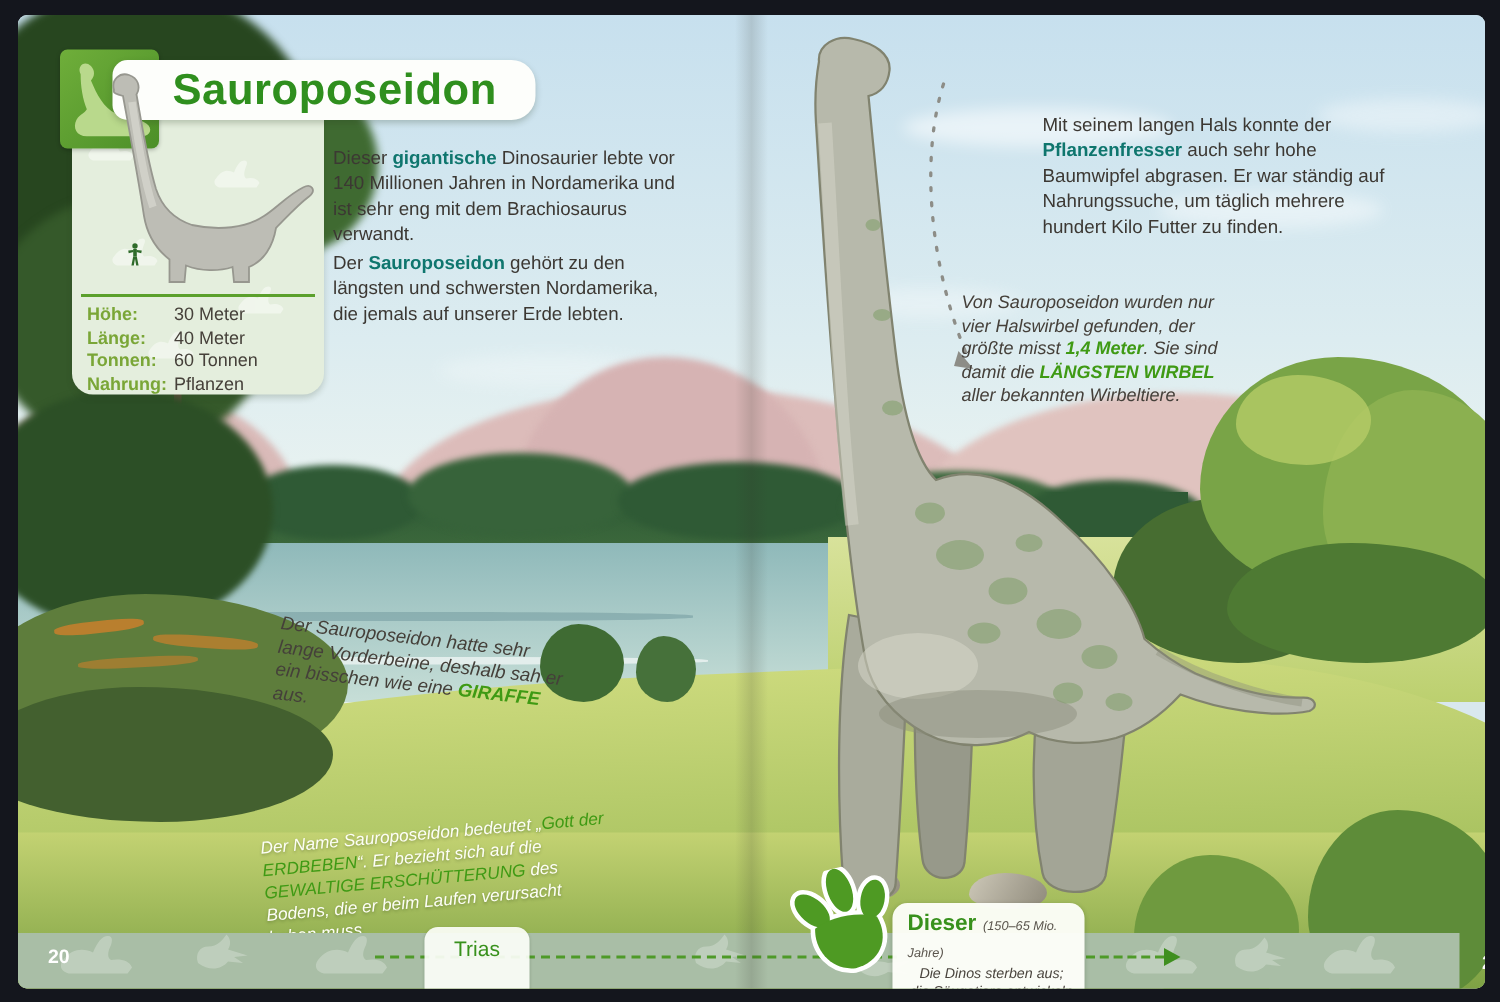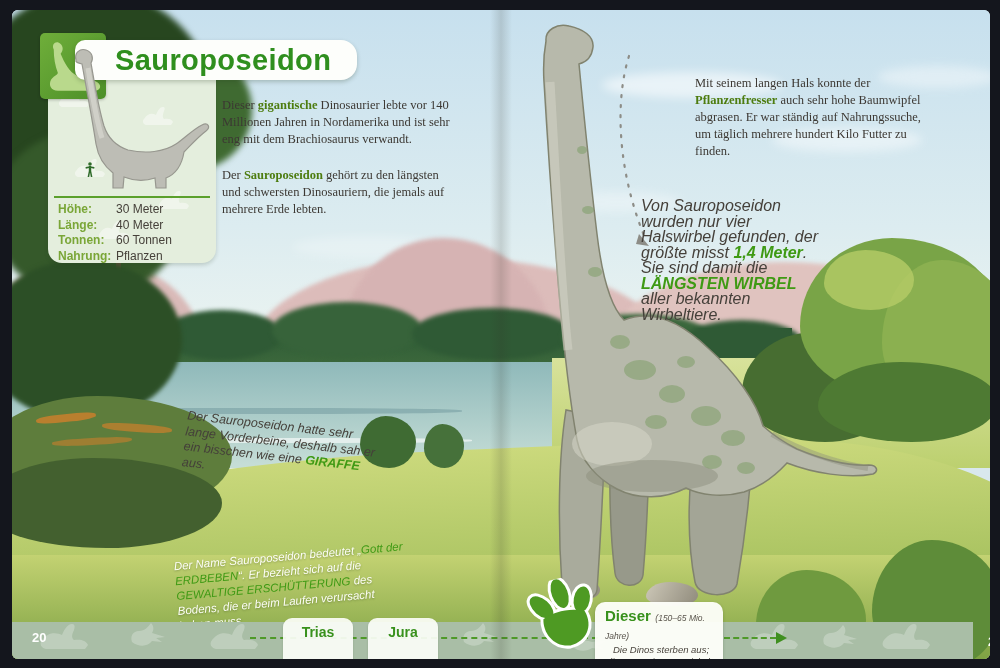--- a/index.html
+++ b/index.html
@@ -38,39 +38,39 @@
              z-index:4;box-shadow:0 2px 4px rgba(40,60,30,.2);}
   .card-divider{left:42px;top:186px;width:156px;height:0;border-top:2px solid #5ba02c;z-index:6;}
   .stats{left:46px;top:192px;width:156px;z-index:6;font-size:12px;line-height:15.5px;}
   .stat-row{display:flex;}
   .stat-row b{width:58px;color:#7aa637;font-weight:bold;}
   .stat-row i{font-style:normal;color:#46413a;}
   .card-dino{left:46px;top:36px;z-index:6;}
   .scale-human{left:72px;top:152px;z-index:7;}
 
   
-  .copy{color:#3c3833;font-size:12.5px;line-height:17px;z-index:6;font-family:Liberation Serif, serif;}
-  .copy .em{color:#4d7c0f;font-weight:bold;}
-  .note{color:#45403a;font-style:italic;font-size:16px;line-height:15.5px;z-index:6;}
+  .copy{color:#3c3833;font-size:12.5px;line-height:17px;z-index:6;}
+  .copy .em{color:#0f766e;font-weight:bold;}
+  .note{color:#45403a;font-style:italic;font-size:12px;line-height:15.5px;z-index:6;}
   .note .em{color:#3f9a14;font-weight:bold;font-style:italic;}
   .p-intro{left:210px;top:74px;width:230px;}
   .p-super{left:210px;top:144px;width:230px;}
   .p-neck{left:683px;top:52px;width:242px;}
   .p-wirbel{left:629px;top:172px;width:178px;}
   .p-giraffe{left:172px;top:396px;width:192px;transform:rotate(6.5deg);font-size:12.5px;}
   .p-name{left:164px;top:527px;width:232px;transform:rotate(-5deg);color:#fdfef6;font-style:italic;
           font-size:11.5px;line-height:15px;text-shadow:0 1px 2px rgba(40,60,20,.35);}
   .p-name .em{color:#3f9a14;text-shadow:none;}
 
   
   .strip{left:0;top:612px;width:961px;height:37px;background:#a9bea6;z-index:7;}
   .page-num{position:absolute;color:#ffffff;font-weight:bold;font-size:13px;z-index:9;}
   .dash-line{position:absolute;top:15px;height:0;border-top:2px dashed #4e9a28;z-index:8;}
   .era-tab{position:absolute;top:-4px;width:70px;height:50px;background:rgba(252,254,248,.92);
-           border-radius:9px;z-index:9;text-align:center;font-weight:bold;font-size:14px;color:#38911c;
+           border-radius:9px;z-index:9;text-align:center;font-weight:normal;font-size:14px;color:#38911c;
            padding-top:6px;box-sizing:border-box;box-shadow:0 1px 2px rgba(40,60,30,.2);}
   .kreide-card{position:absolute;left:583px;top:-20px;width:128px;height:72px;background:rgba(253,254,249,.96);
                border-radius:10px;z-index:9;box-shadow:0 1px 3px rgba(40,60,30,.25);padding:5px 6px 0 10px;box-sizing:border-box;}
   .kreide-title{font-size:15px;font-weight:bold;color:#38911c;}
   .kreide-range{font-size:8.5px;font-style:italic;color:#5a554d;}
   .kreide-note{font-size:9.5px;font-style:italic;color:#4a453e;text-align:center;line-height:11.5px;margin-top:1px;}
   .arrow-head{position:absolute;width:0;height:0;border-top:6px solid transparent;border-bottom:6px solid transparent;
               border-left:11px solid #3f8f1f;top:10px;z-index:8;}
   .footprint{left:516px;top:568px;z-index:10;transform:rotate(-14deg);}
   .gutter{left:478px;top:0;width:22px;height:649px;z-index:11;
@@ -234,21 +234,21 @@
       <i>60 Tonnen</i>
         </div>
     <div class="stat-row">
       <b>Nahrung:</b>
       <i>Pflanzen</i>
         </div>
   </div>
 
   <p class="abs copy p-intro"><span>Dieser </span><span class="em">gigantische</span><span> Dinosaurier lebte vor 140 Millionen Jahren in Nordamerika und ist sehr eng mit dem Brachiosaurus verwandt.</span></p>
 
-  <p class="abs copy p-super"><span>Der </span><span class="em">Sauroposeidon</span><span> gehört zu den längsten und schwersten Dinosauriern, die jemals auf mehrere Erde lebten.</span></p>
+  <p class="abs copy p-super"><span>Der </span><span class="em">Sauroposeidon</span><span> gehört zu den längsten und schwersten Nordamerika, die jemals auf unserer Erde lebten.</span></p>
 
   <p class="abs copy p-neck"><span>Mit seinem langen Hals konnte der </span><span class="em">Pflanzenfresser</span><span> auch sehr hohe Baumwipfel abgrasen. Er war ständig auf Nahrungssuche, um täglich mehrere hundert Kilo Futter zu finden.</span></p>
 
   <p class="abs note p-wirbel"><span>Von Sauroposeidon wurden nur vier Halswirbel gefunden, der größte misst </span><span class="em">1,4 Meter</span><span>. Sie sind damit die </span><span class="em">LÄNGSTEN WIRBEL</span><span> aller bekannten Wirbeltiere.</span></p>
 
   <p class="abs note p-giraffe"><span>Der Sauroposeidon hatte sehr lange Vorderbeine, deshalb sah er ein bisschen wie eine </span><span class="em">GIRAFFE</span><span> aus.</span></p>
 
   <p class="abs p-name"><span>Der Name Sauroposeidon bedeutet „</span><span class="em">Gott der ERDBEBEN</span><span>“. Er bezieht sich auf die </span><span class="em">GEWALTIGE ERSCHÜTTERUNG</span><span> des Bodens, die er beim Laufen verursacht haben muss.</span></p>
 
   <div class="abs strip">
@@ -264,22 +264,20 @@
         <path d="M560 24 C566 18 574 18 580 20 L596 18 L586 24 L596 28 L580 26 C574 30 566 30 560 24 Z"></path>
       </g>
     </svg>
     <div class="dash-line" style="left:238px;width:348px;"></div>
     <div class="dash-line" style="left:712px;width:52px;"></div>
     <div class="arrow-head" style="left:764px;"></div>
     <span class="page-num" style="left:20px;top:8px;">20</span>
     <span class="page-num" style="left:976px;top:12px;">27</span>
     <div class="era-tab" style="left:271px;">
       <span>Trias</span></div>
-    <div class="era-tab" style="left:356px;">
-      <span>Jura</span></div>
     <div class="kreide-card">
       <span class="kreide-title">Dieser</span>
       <span class="kreide-range">(150–65 Mio. Jahre)</span>
       <div class="kreide-note">
         <span>Die Dinos sterben aus;</span><br>
         <span>die Säugetiere entwickeln sich.</span>
       </div>
     </div>
   </div>
 

